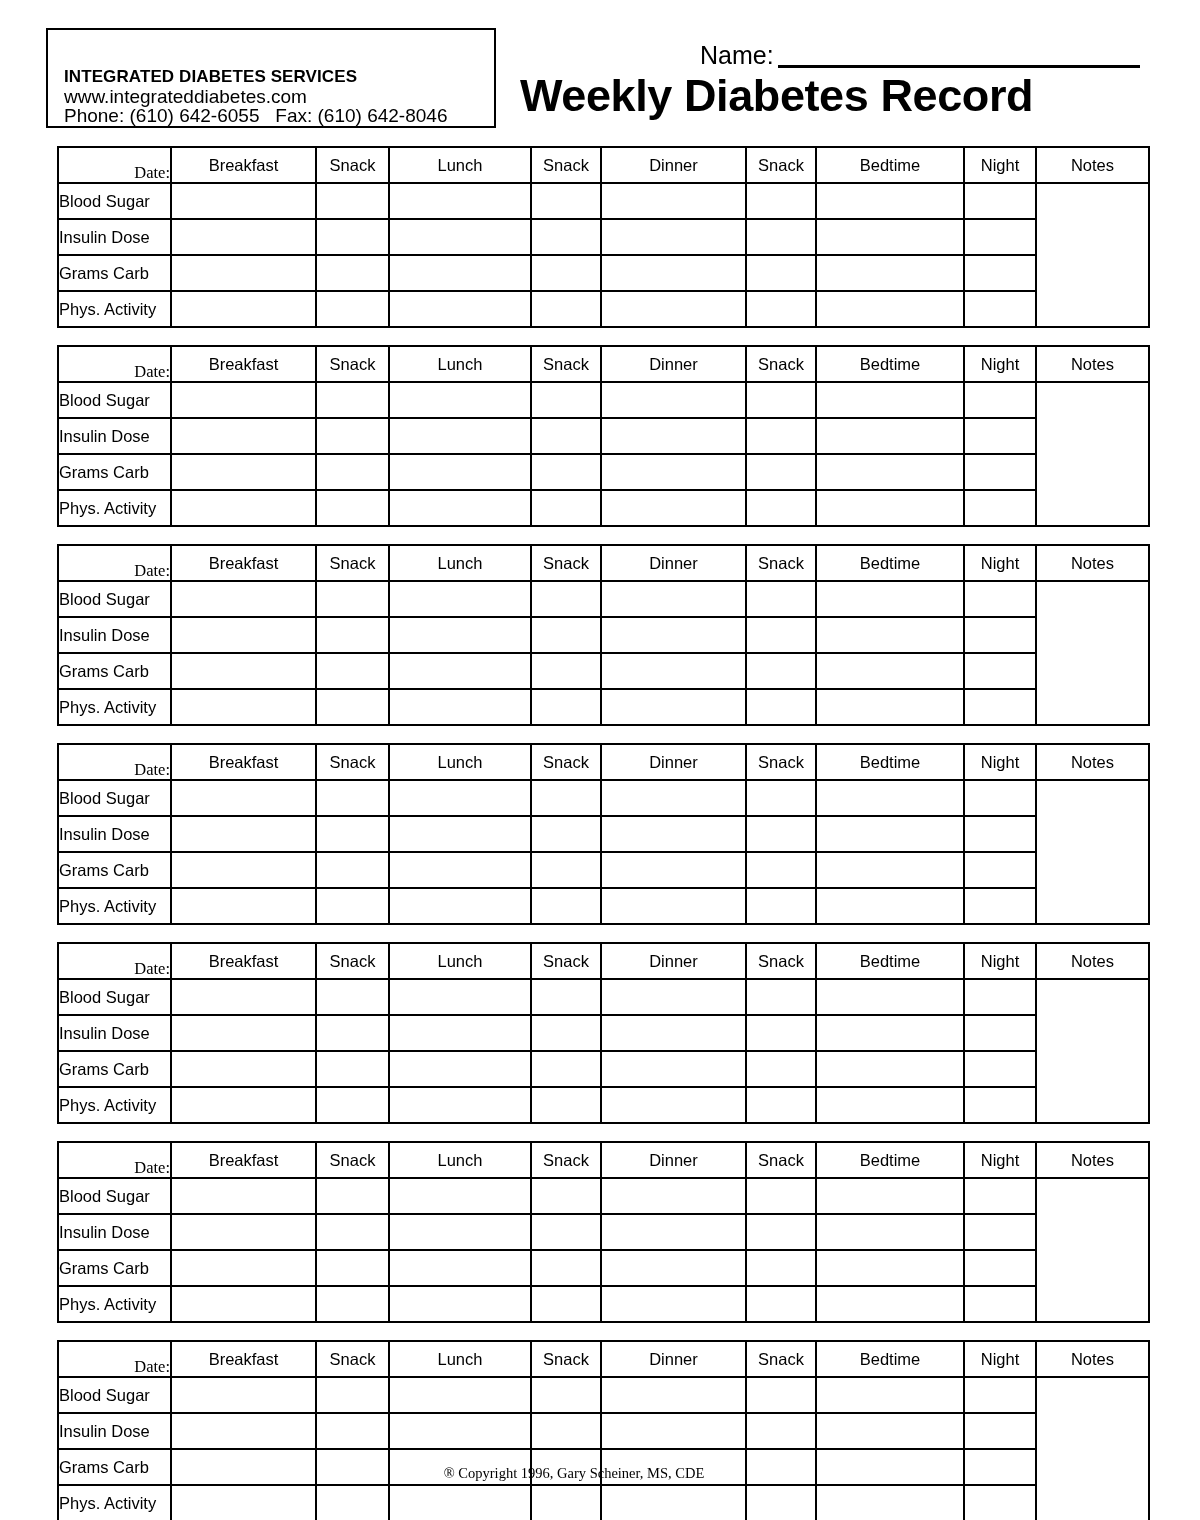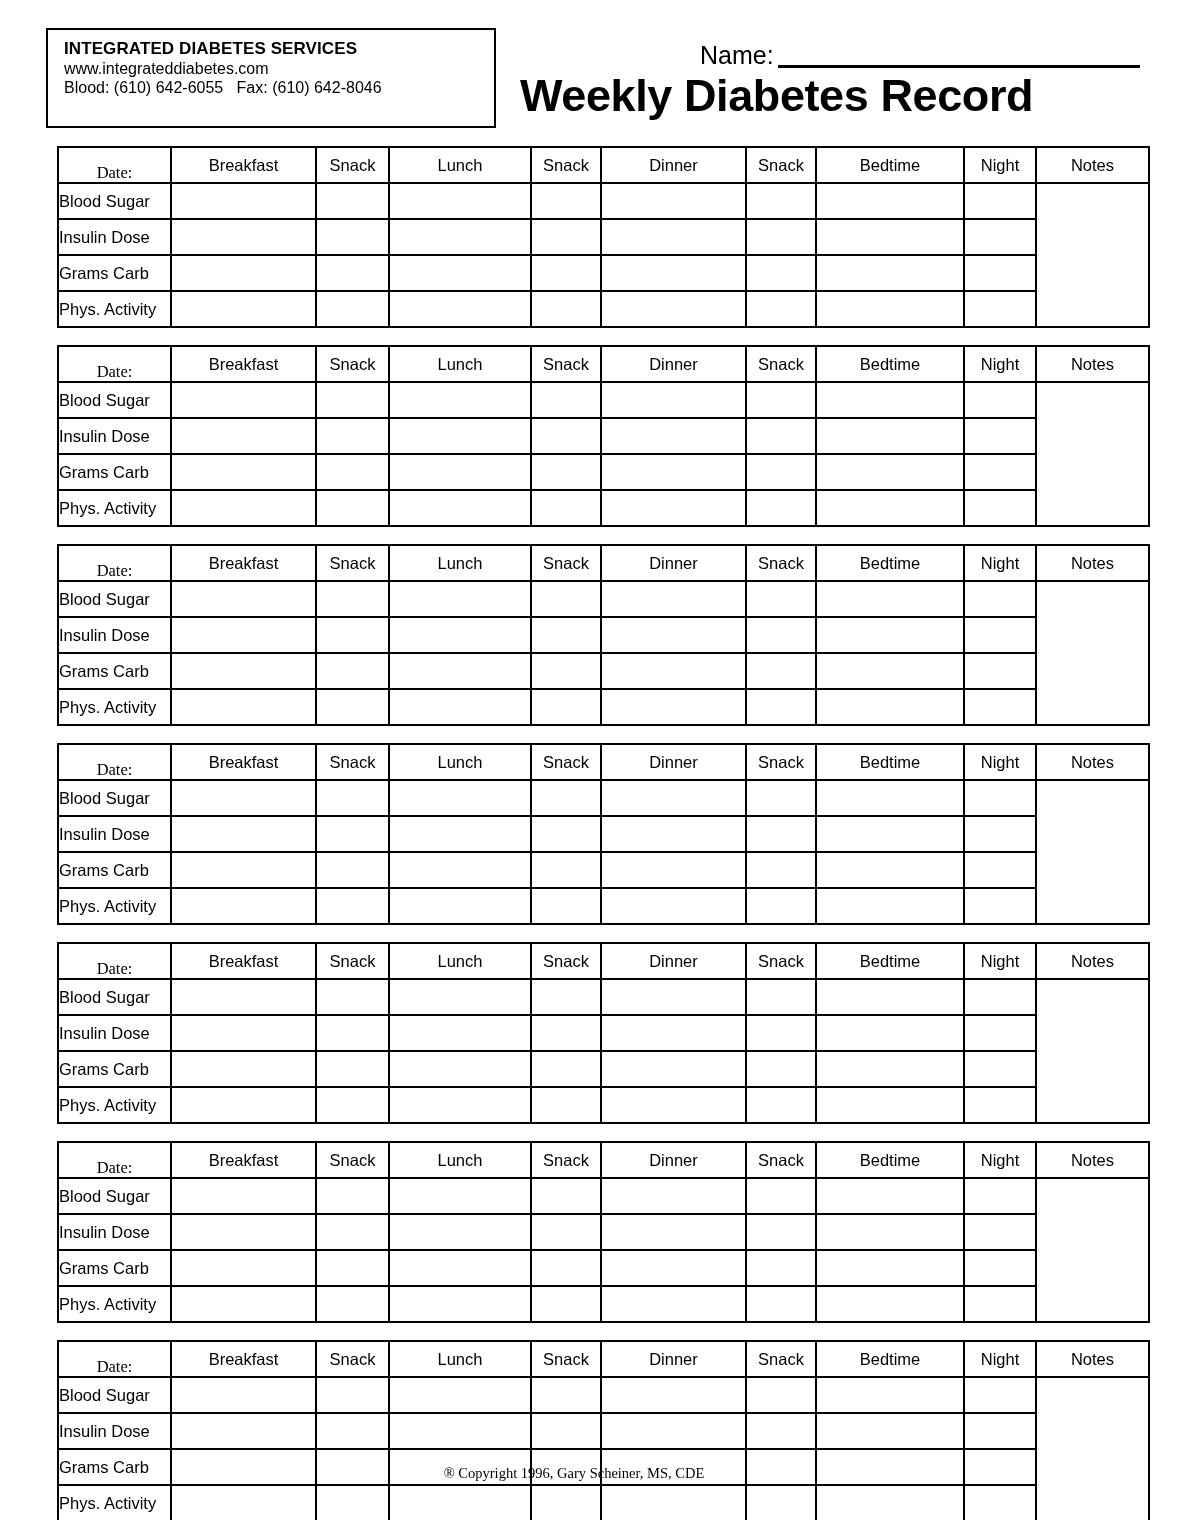--- a/index.html
+++ b/index.html
@@ -43,23 +43,24 @@
     padding: 8px 0 0 16px;
   }
   .org-name {
     font-size: 17px;
     font-weight: bold;
     letter-spacing: 0.1px;
     line-height: 21px;
     font-variant: small-caps;
     text-transform: uppercase;
     white-space: nowrap;
+    margin-top: 28px;
   }
   .contact-line {
-    font-size: 16px;
+    font-size: 19px;
     line-height: 19px;
     white-space: nowrap;
   }
   .contact-line b { font-weight: normal; }
 
   .name-row {
     position: absolute;
     left: 700px;
     top: 34px;
     width: 440px;
@@ -123,21 +124,21 @@
     height: 36px;
     box-sizing: border-box;
     background: #fff;
   }
 
   
   td.date-cell {
     border: none;
     font-family: "Liberation Serif", serif;
     font-size: 19px;
-    text-align: center;
+    text-align: right;
     padding-left: 4px;
     vertical-align: bottom;
     height: 31px;
     line-height: 20px;
     margin-left: 24px;
   }
 
   th.col-head {
     text-align: center;
     vertical-align: middle;
@@ -195,21 +196,21 @@
 <body>
 
 <div class="page">
 
   <div class="header">
 
     <div class="contact-box">
       <div class="org-name">Integrated Diabetes Services</div>
       <div class="contact-line">www.integrateddiabetes.com</div>
       <div class="contact-line">
-        <span>Blood:</span>
+        <span>Phone:</span>
         <b>(610) 642-6055</b>
         &nbsp;
         <span>Fax:</span>
         <b>(610) 642-8046</b>
       </div>
     </div>
 
     <div class="name-row">
       <span class="name-label">Name:</span>
       <span class="name-rule"></span>

